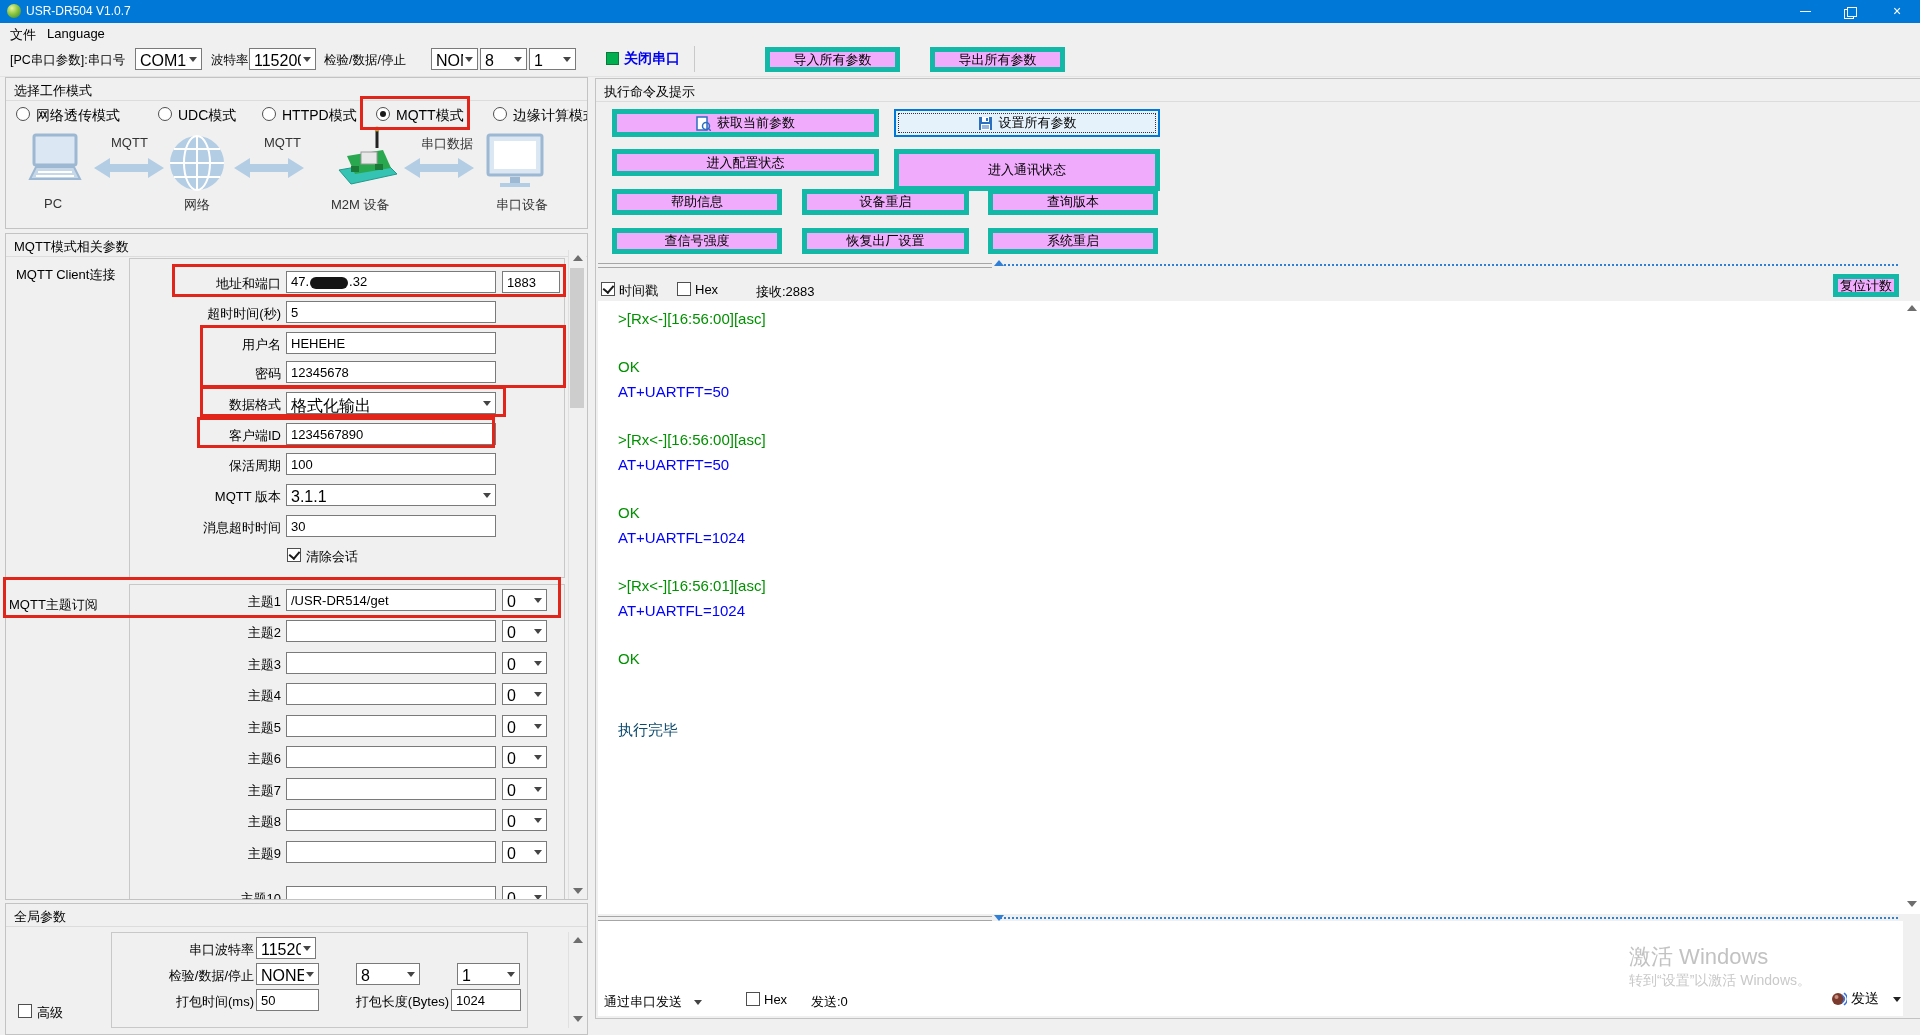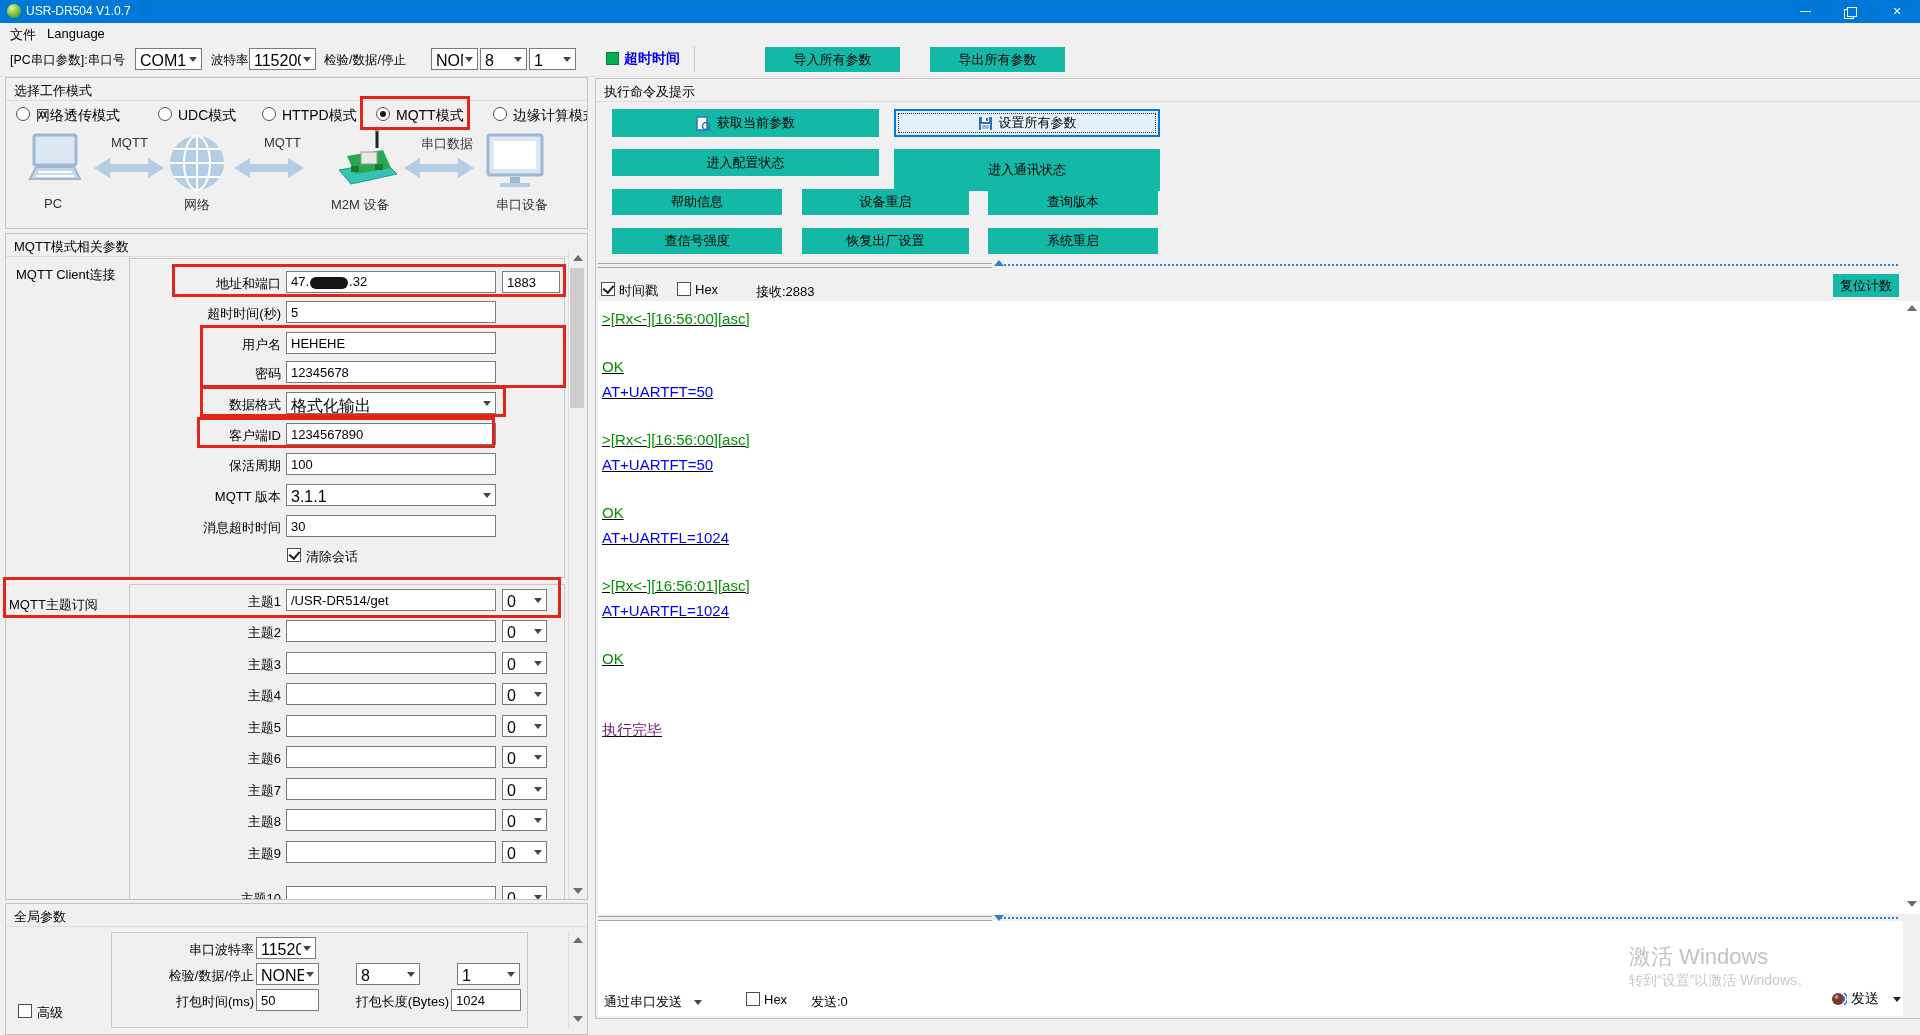--- a/index.html
+++ b/index.html
@@ -19,21 +19,21 @@
   .menubar{position:absolute;left:0;top:23px;width:1920px;height:20px;background:#f0f0f0;}
   .menuitem{position:absolute;top:3px;font-size:13px;}
   .toolbar{position:absolute;left:0;top:43px;width:1920px;height:33px;background:#f0f0f0;border-bottom:1px solid #e3e3e3;}
   .tlabel{position:absolute;top:9px;font-size:12.5px;white-space:nowrap;}
   
   .combo{position:absolute;background:#fff;border:1px solid #7a7a7a;height:22px;box-sizing:border-box;}
   .combo .cv{position:absolute;left:4px;top:3px;font-size:16px;white-space:nowrap;overflow:hidden;max-width:calc(100% - 18px);}
   .ca{position:absolute;right:4px;top:8px;width:0;height:0;border-left:4px solid transparent;border-right:4px solid transparent;border-top:5px solid #444;}
   .tinput{position:absolute;height:22px;box-sizing:border-box;border:1px solid #7a7a7a;background:#fff;
           font-family:"Liberation Sans",sans-serif;font-size:13px;padding:0 4px;margin:0;}
-  .btn{position:absolute;background:#14b8a6;border:5px solid #14b8a6;box-sizing:border-box;
+  .btn{position:absolute;background:#f0abfc;border:5px solid #14b8a6;box-sizing:border-box;
        display:flex;align-items:center;justify-content:center;font-size:13px;cursor:default;white-space:nowrap;}
   .btn.focused{border:2px solid #0078d7;outline:1px dotted #333;outline-offset:-5px;background:#e5f1fb;}
   .cb{position:absolute;width:14px;height:14px;background:#fff;border:1px solid #4f4f4f;box-sizing:border-box;}
   .cb.checked::after{content:"";position:absolute;left:3px;top:0px;width:5px;height:8px;
        border-right:2px solid #1a1a1a;border-bottom:2px solid #1a1a1a;transform:rotate(40deg);}
   .radio{position:absolute;width:14px;height:14px;border:1px solid #4f4f4f;border-radius:50%;background:#fff;box-sizing:border-box;}
   .radio.selected::after{content:"";position:absolute;left:3px;top:3px;width:6px;height:6px;border-radius:50%;background:#1a1a1a;}
   .rlabel{position:absolute;top:0;font-size:14px;white-space:nowrap;}
   
   .panel{position:absolute;background:#f0f0f0;border:1px solid #c3c3c3;box-sizing:border-box;overflow:hidden;}
@@ -104,21 +104,21 @@
   </div>
   <div class="combo" style="left:480px;top:5px;width:47px;">
     <span class="cv">8</span>
       <i class="ca"></i>
   </div>
   <div class="combo" style="left:529px;top:5px;width:47px;">
     <span class="cv">1</span>
       <i class="ca"></i>
   </div>
   <div class="greensq" style="left:606px;top:9px;"></div>
-  <span class="closeport" style="left:624px;top:7px;">超时时间</span>
+  <span class="closeport" style="left:624px;top:7px;">关闭串口</span>
   <div class="vsep" style="left:694px;top:3px;height:26px;"></div>
   <div class="btn" style="left:765px;top:4px;width:135px;height:25px;">导入所有参数</div>
   <div class="btn" style="left:930px;top:4px;width:135px;height:25px;">导出所有参数</div>
 </div>
 
 <div class="panel" style="left:5px;top:77px;width:583px;height:152px;">
   <div class="phead">选择工作模式</div>
   <div class="pheadline"></div>
 
   <div class="abs" style="left:10px;top:29px;height:16px;">
@@ -398,32 +398,32 @@
   <i class="mark-up" style="left:398px;top:181px;"></i>
 
   <span class="cb checked" style="left:5px;top:203px;"></span>
   <span class="abs" style="left:23px;top:203px;font-size:13px;">时间戳</span>
   <span class="cb" style="left:81px;top:203px;"></span>
   <span class="abs" style="left:99px;top:203px;font-size:13px;">Hex</span>
   <span class="abs" style="left:160px;top:204px;font-size:13px;">接收:2883</span>
   <div class="btn" style="left:1237px;top:195px;width:66px;height:23px;">复位计数</div>
 
   <div class="logarea" style="left:2px;top:222px;width:1305px;height:613px;">
-    <div id="log-lines" style="padding-left:4px;text-decoration:underline;">
+    <div id="log-lines" style="padding-left:20px;">
         <div class="logline" style="color: rgb(0, 145, 0); margin-top: 8px;">&gt;[Rx&lt;-][16:56:00][asc]</div>
         <div class="logline" style="color: rgb(0, 145, 0); margin-top: 29px;">OK</div>
         <div class="logline" style="color: rgb(0, 0, 255); margin-top: 6px;">AT+UARTFT=50</div>
         <div class="logline" style="color: rgb(0, 145, 0); margin-top: 29px;">&gt;[Rx&lt;-][16:56:00][asc]</div>
         <div class="logline" style="color: rgb(0, 0, 255); margin-top: 6px;">AT+UARTFT=50</div>
         <div class="logline" style="color: rgb(0, 145, 0); margin-top: 29px;">OK</div>
         <div class="logline" style="color: rgb(0, 0, 255); margin-top: 6px;">AT+UARTFL=1024</div>
         <div class="logline" style="color: rgb(0, 145, 0); margin-top: 29px;">&gt;[Rx&lt;-][16:56:01][asc]</div>
         <div class="logline" style="color: rgb(0, 0, 255); margin-top: 6px;">AT+UARTFL=1024</div>
         <div class="logline" style="color: rgb(0, 145, 0); margin-top: 29px;">OK</div>
-        <div class="logline" style="color: #701a75; margin-top: 52px;">执行完毕</div>
+        <div class="logline" style="color: #0c4a6e; margin-top: 52px;">执行完毕</div>
       </div>
   </div>
   <div class="sbar" style="left:1307px;top:222px;height:613px;border-left:none;background:#fff;">
     <i class="sarrow up" style="top:4px;"></i>
     <i class="sarrow down" style="top:600px;"></i>
   </div>
 
   <div class="groove" style="left:2px;top:837px;width:394px;"></div>
   <div class="dots" style="left:404px;top:838px;width:898px;"></div>
   <i class="mark-down" style="left:398px;top:836px;"></i>

